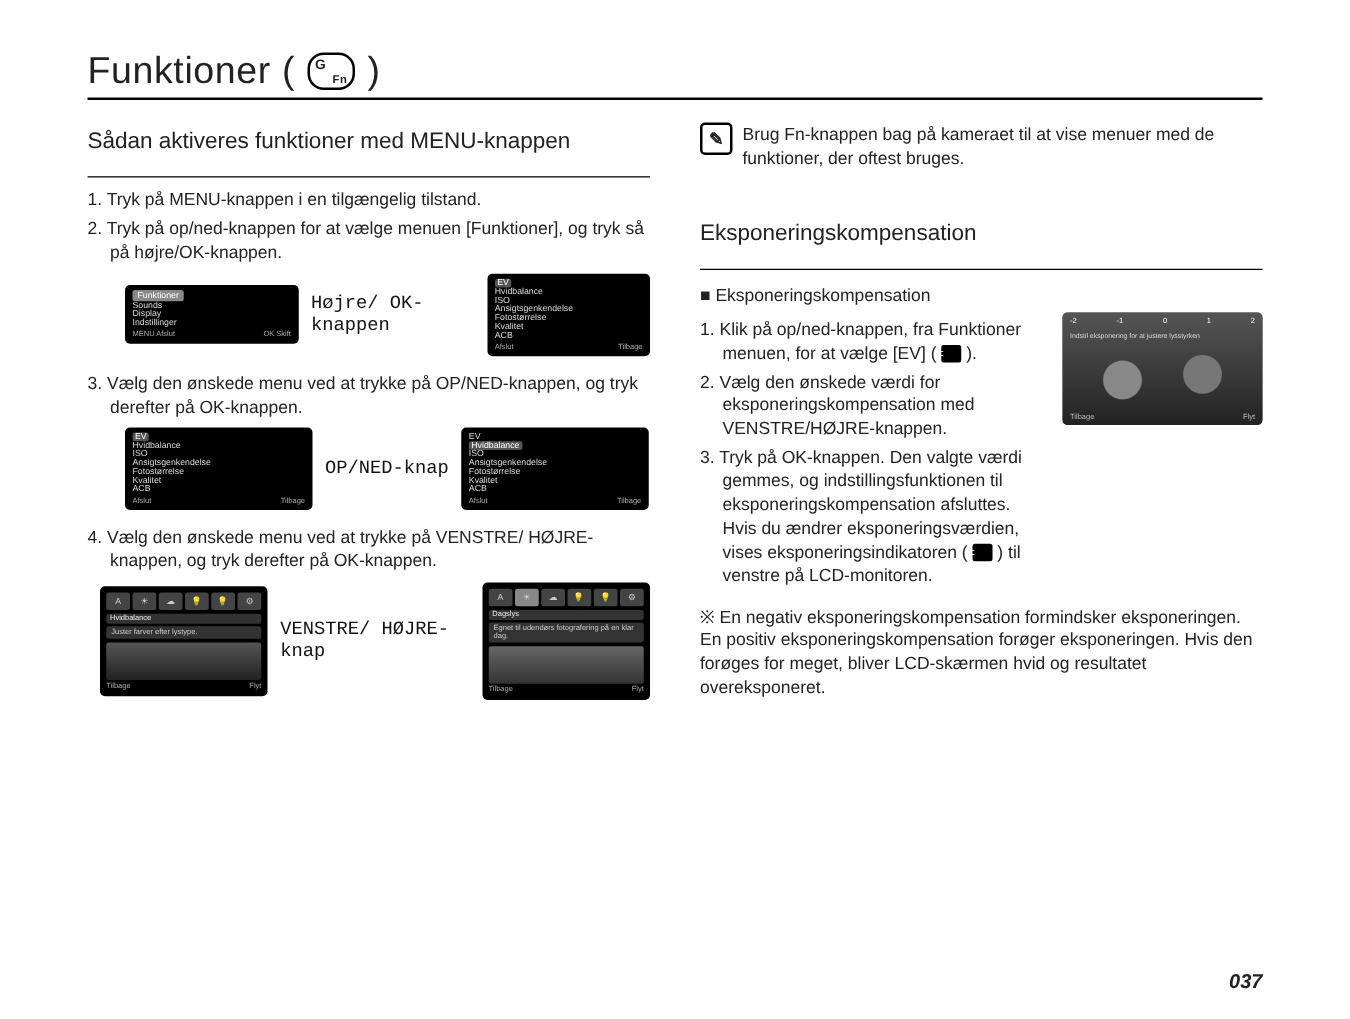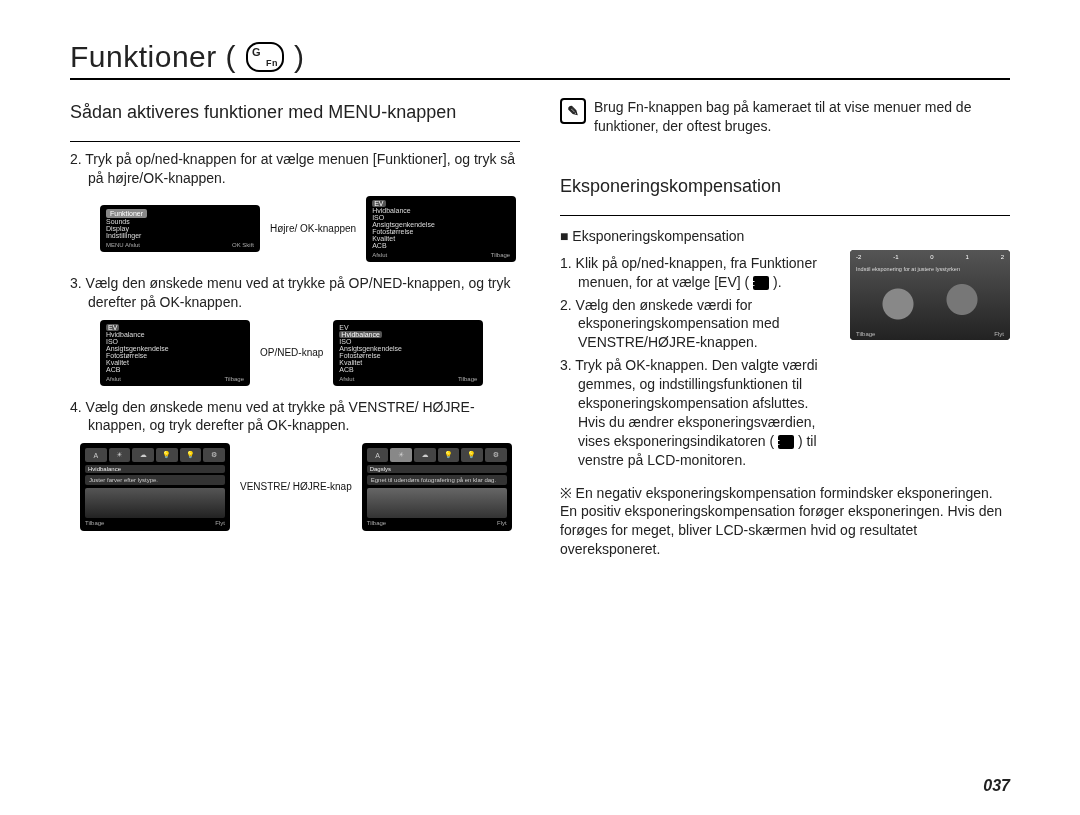--- a/index.html
+++ b/index.html
@@ -71,23 +71,24 @@
   .body, .step {
     font-size: 14px;
     line-height: 1.35;
     margin: 4px 0;
   }
   .step {
     padding-left: 18px;
     text-indent: -18px;
   }
   .sidelabel {
-    font-size: 10px;
+    font-size: 15px;
     line-height: 1.2;
     color: #111;
+    font-family: Liberation Mono, monospace;
   }
   .screens-row {
     display: flex;
     align-items: center;
     gap: 10px;
     margin: 8px 0 12px 30px;
   }
   
   .lcd {
     background: #000;
@@ -181,20 +182,21 @@
         <span class="fn-icon-fn">Fn</span>
       </span>
     </span>
     <span>)</span>
   </div>
 
   <div class="cols">
 
     <div class="col">
       <div class="subhead">Sådan aktiveres funktioner med MENU-knappen</div>
+      <div class="step">1. Tryk på MENU-knappen i en tilgængelig tilstand.</div>
       <div class="step">2. Tryk på op/ned-knappen for at vælge menuen [Funktioner], og tryk så på højre/OK-knappen.</div>
 
       <div class="screens-row">
         <div class="lcd big">
           <div class="row">
               <span class="sel">Funktioner</span>
             </div>
           <div class="row">
               <span>Sounds</span>
             </div>

